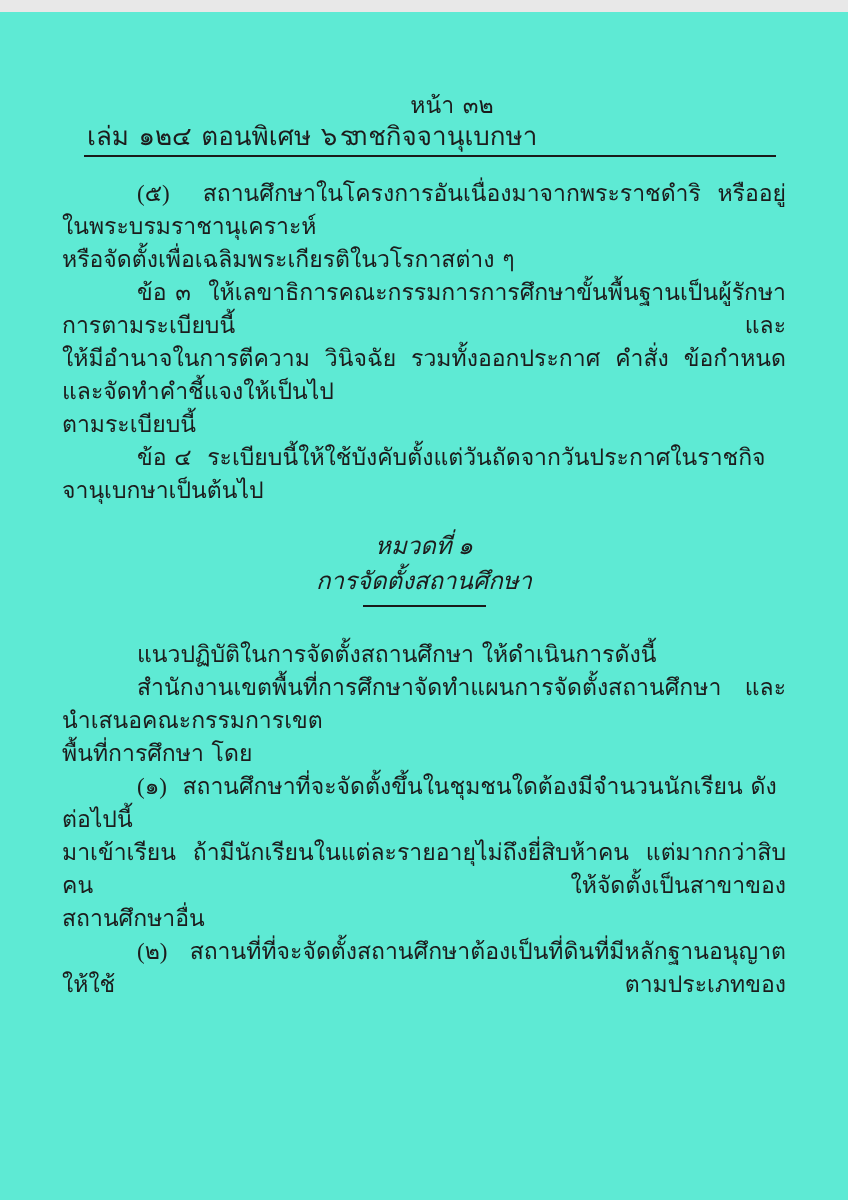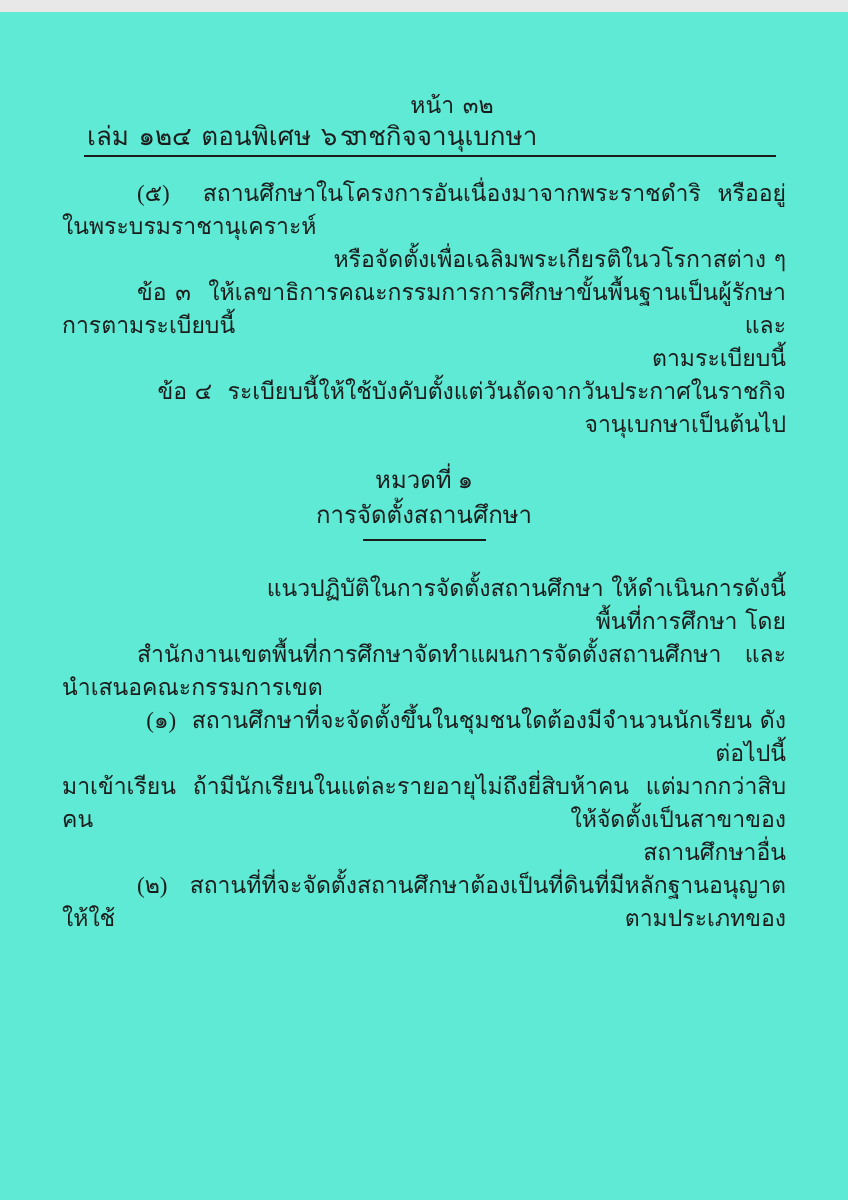--- a/index.html
+++ b/index.html
@@ -45,38 +45,38 @@
   
   .doc-body {
     margin: 0 62px;
     padding-top: 20px;
   }
   .line {
     font-size: 23px;
     line-height: 33px;
     white-space: pre-wrap;
     word-spacing: 2px;
-    text-align: right;
   }
   .line.j {
     text-align: justify;
     text-align-last: justify;
   }
   .indent-l1 { text-indent: 75px; }
   .indent-l2 { text-indent: 93px; }
   
   .section-heading {
     margin-top: 22px;
     margin-bottom: 31px;
     text-align: center;
   }
   .heading-line {
     font-size: 24px;
     line-height: 35px;
     white-space: pre-wrap;
+    font-style: italic;
   }
   .section-divider {
     width: 123px;
     border-top: 2px solid #1a1a1a;
     height: 0;
     margin: 6px auto 0 auto;
   }
 </style>
 </head>
 <body>
@@ -92,36 +92,37 @@
     </div>
     <div class="header-rule"></div>
   </div>
   <div class="doc-body">
       <div class="para">
         <div class="line j indent-l1">(๕)  สถานศึกษาในโครงการอันเนื่องมาจากพระราชดำริ หรืออยู่ในพระบรมราชานุเคราะห์</div>
         <div class="line">หรือจัดตั้งเพื่อเฉลิมพระเกียรติในวโรกาสต่าง ๆ</div>
       </div>
       <div class="para">
         <div class="line j indent-l1">ข้อ ๓  ให้เลขาธิการคณะกรรมการการศึกษาขั้นพื้นฐานเป็นผู้รักษาการตามระเบียบนี้ และ</div>
+        <div class="line j">ให้มีอำนาจในการตีความ วินิจฉัย รวมทั้งออกประกาศ คำสั่ง ข้อกำหนด และจัดทำคำชี้แจงให้เป็นไป</div>
         <div class="line">ตามระเบียบนี้</div>
       </div>
       <div class="para">
         <div class="line indent-l1">ข้อ ๔  ระเบียบนี้ให้ใช้บังคับตั้งแต่วันถัดจากวันประกาศในราชกิจจานุเบกษาเป็นต้นไป</div>
       </div>
       <div class="section-heading">
         <div class="heading-line">หมวดที่ ๑</div>
         <div class="heading-line">การจัดตั้งสถานศึกษา</div>
         <div class="section-divider"></div>
       </div>
       <div class="para">
         <div class="line indent-l1">แนวปฏิบัติในการจัดตั้งสถานศึกษา ให้ดำเนินการดังนี้</div>
       </div>
       <div class="para">
+        <div class="line j indent-l1">สำนักงานเขตพื้นที่การศึกษาจัดทำแผนการจัดตั้งสถานศึกษา และนำเสนอคณะกรรมการเขต</div>
         <div class="line">พื้นที่การศึกษา โดย</div>
-        <div class="line j indent-l1">สำนักงานเขตพื้นที่การศึกษาจัดทำแผนการจัดตั้งสถานศึกษา และนำเสนอคณะกรรมการเขต</div>
       </div>
       <div class="para">
         <div class="line indent-l1">(๑)  สถานศึกษาที่จะจัดตั้งขึ้นในชุมชนใดต้องมีจำนวนนักเรียน ดังต่อไปนี้</div>
       </div>
       <div class="para">
         <div class="line j">มาเข้าเรียน ถ้ามีนักเรียนในแต่ละรายอายุไม่ถึงยี่สิบห้าคน แต่มากกว่าสิบคน ให้จัดตั้งเป็นสาขาของ</div>
         <div class="line">สถานศึกษาอื่น</div>
       </div>
       <div class="para">
       </div>

